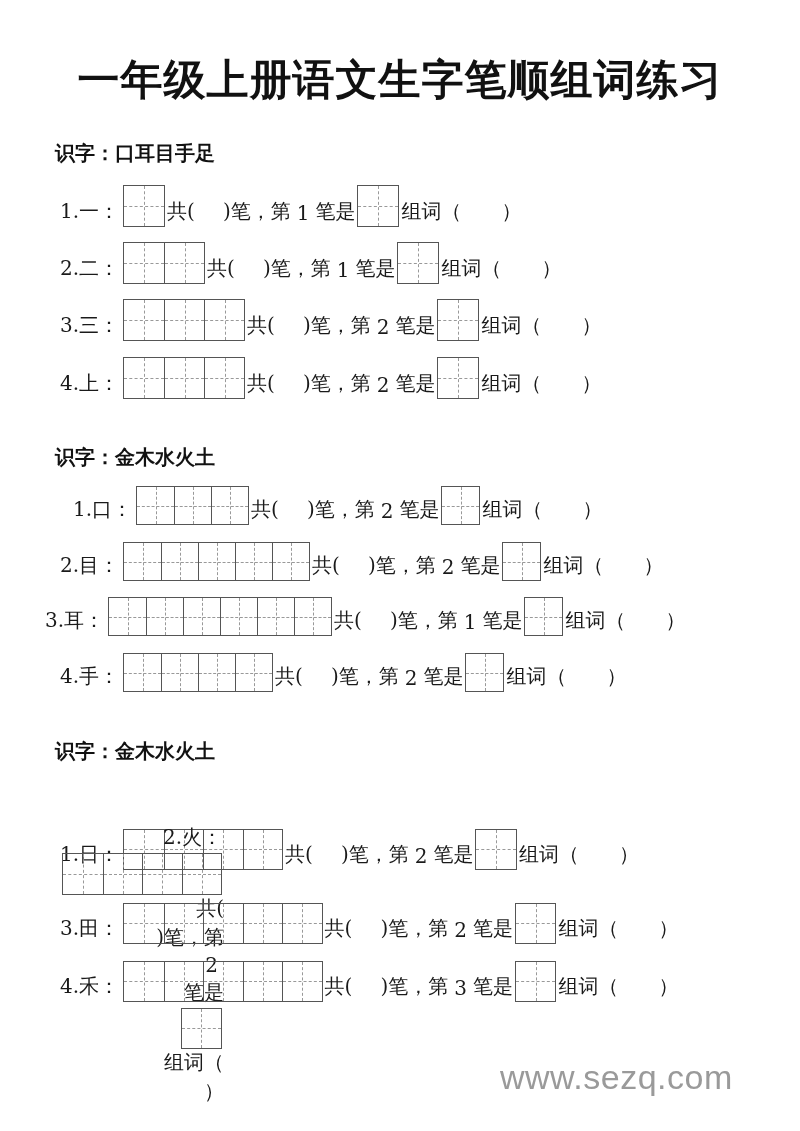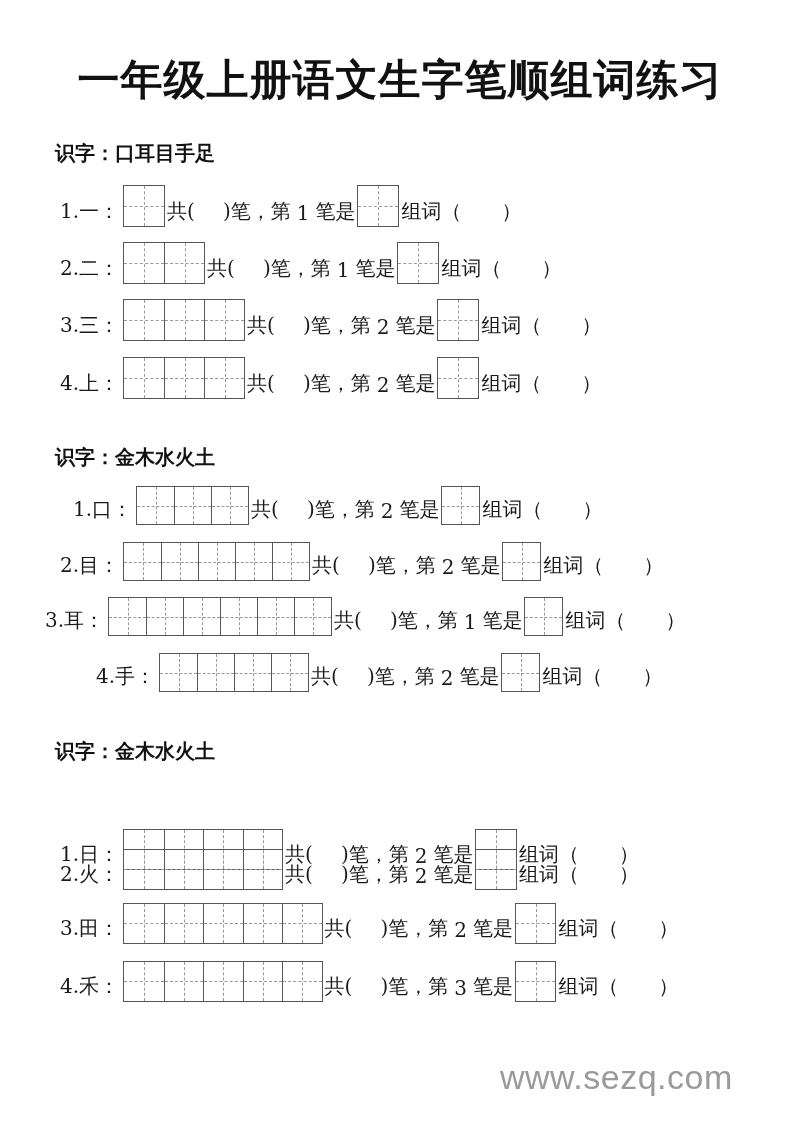--- a/index.html
+++ b/index.html
@@ -160,21 +160,21 @@
       <span class="txt">)笔，第</span>
       <span class="txt" style="padding: 0px 6px 2px;">1</span>
       <span class="txt">笔是</span>
       <span class="grid">
         <span class="cell" style="width: 37px; height: 37px;"></span>
       </span>
       <span class="txt">组词（</span>
       <span class="answer-blank" style="width: 40px;"></span>
       <span class="txt">）</span>
     </div>
-    <div class="row" style="left: 60px; top: 650px; margin-left: 36px;">
+    <div class="row" style="left: 60px; top: 650px;">
       <span class="txt num"><span class="">4.</span><span class="">手</span><span class="">：</span></span>
       <span class="grid">
         <span class="cell" style="width: 37px; height: 37px;"></span>
         <span class="cell" style="width: 37px; height: 37px;"></span>
         <span class="cell" style="width: 37px; height: 37px;"></span>
         <span class="cell" style="width: 37px; height: 37px;"></span>
       </span>
       <span class="txt">共(</span>
       <span class="answer-blank" style="width: 28px;"></span>
       <span class="txt">)笔，第</span>
@@ -201,21 +201,21 @@
       <span class="txt">)笔，第</span>
       <span class="txt" style="padding: 0px 6px 2px;">2</span>
       <span class="txt">笔是</span>
       <span class="grid">
         <span class="cell" style="width: 39.5px; height: 39.5px;"></span>
       </span>
       <span class="txt">组词（</span>
       <span class="answer-blank" style="width: 40px;"></span>
       <span class="txt">）</span>
     </div>
-    <div class="row" style="left: 60px; top: 848px;">
+    <div class="row" style="left: 60px; top: 824px; flex-direction: column;">
       <span class="txt num"><span class="">2.</span><span class="">火</span><span class="">：</span></span>
       <span class="grid">
         <span class="cell" style="width: 39.5px; height: 39.5px;"></span>
         <span class="cell" style="width: 39.5px; height: 39.5px;"></span>
         <span class="cell" style="width: 39.5px; height: 39.5px;"></span>
         <span class="cell" style="width: 39.5px; height: 39.5px;"></span>
       </span>
       <span class="txt">共(</span>
       <span class="answer-blank" style="width: 28px;"></span>
       <span class="txt">)笔，第</span>

